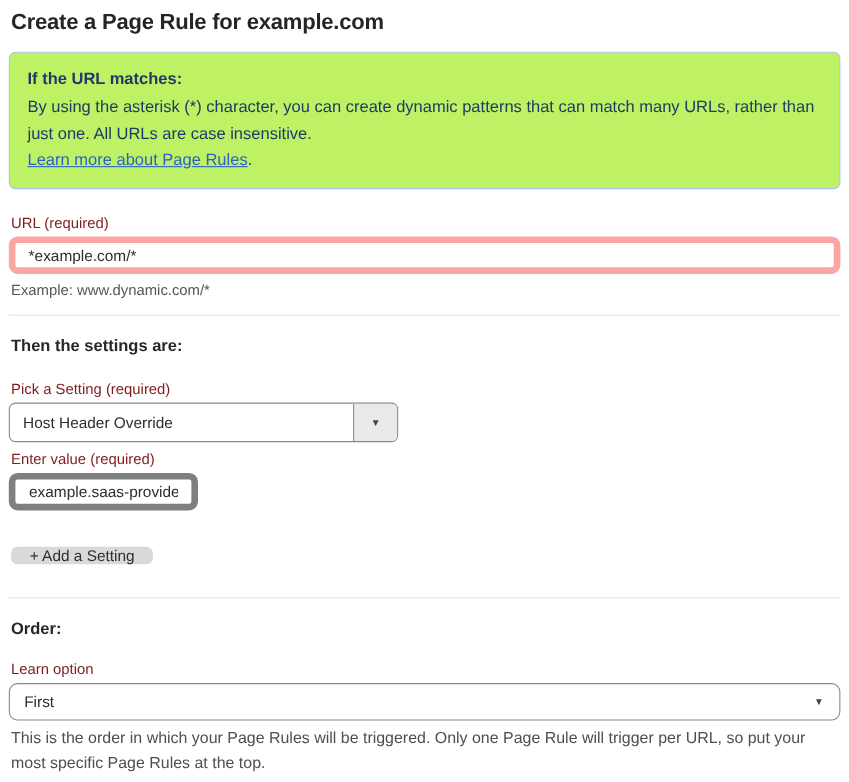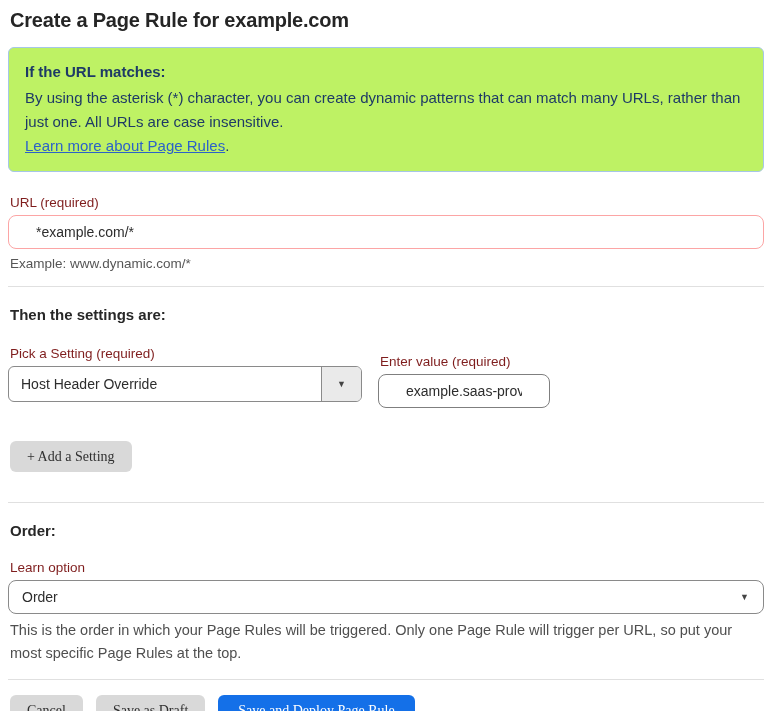--- a/index.html
+++ b/index.html
@@ -43,23 +43,23 @@
     font-size: 13.5px;
     color: #7f1d1d;
     margin-bottom: 5px;
     padding-left: 2px;
   }
 
   .text-input {
     display: block;
     width: 100%;
     height: 34px;
-    border: 1px solid #fca5a5;
+    border: 6px solid #fca5a5;
     border-radius: 8px;
-    padding: 0 27px;
+    padding: 0 12px;
     font-size: 14px;
     color: #2d2d2d;
     font-family: "Liberation Sans", sans-serif;
     background: #ffffff;
     outline: none;
   }
 
   .hint-text {
     font-size: 13.5px;
     color: #565656;
@@ -78,20 +78,21 @@
     font-weight: bold;
     color: #272727;
     margin-top: 19px;
     padding-left: 2px;
   }
 
   .settings-row {
     display: flex;
     align-items: flex-start;
     margin-top: 23px;
+    flex-direction: column;
   }
   .setting-col { width: 354px; margin-right: 16px; }
   .value-col { width: 172px; padding-top: 8px; }
 
   .dropdown-field {
     display: flex;
     align-items: stretch;
     height: 36px;
     border: 1px solid #8a8a8a;
     border-radius: 6px;
@@ -118,27 +119,27 @@
     font-size: 9px;
     color: #444444;
   }
 
   .value-input { height: 34px; border-radius: 8px; border-color: #7f7f7f; }
 
   .btn {
     display: inline-flex;
     align-items: center;
     justify-content: center;
-    height: 31px;
+    height: 16px;
     border: none;
     border-radius: 6px;
     background: #d9d9d9;
     color: #2f2f2f;
     font-size: 14px;
-    font-family: Liberation Serif, serif;
+    font-family: Liberation Sans, sans-serif;
     padding: 0 17px;
     cursor: pointer;
   }
   .btn-add { margin-top: 33px; margin-left: 2px; margin-bottom: 15px; }
 
   .select-box {
     position: relative;
     height: 34px;
     border: 1px solid #8a8a8a;
     border-radius: 8px;
@@ -230,21 +231,21 @@
 
     <button class="btn btn-add">+ Add a Setting</button>
   </div>
 
   <hr class="divider">
 
   <div class="order-section">
     <div class="section-heading">Order:</div>
     <div class="field-label">Learn option</div>
     <div class="select-box">
-      <span>Order</span>
+      <span>First</span>
       <span class="select-caret">▼</span>
     </div>
     <div class="order-help">This is the order in which your Page Rules will be triggered. Only one Page Rule will trigger per URL, so put your most specific Page Rules at the top.</div>
   </div>
 
   <hr class="divider footer-divider">
 
   <div class="footer-buttons">
     <button class="btn">Cancel</button>
     <button class="btn">Save as Draft</button>

